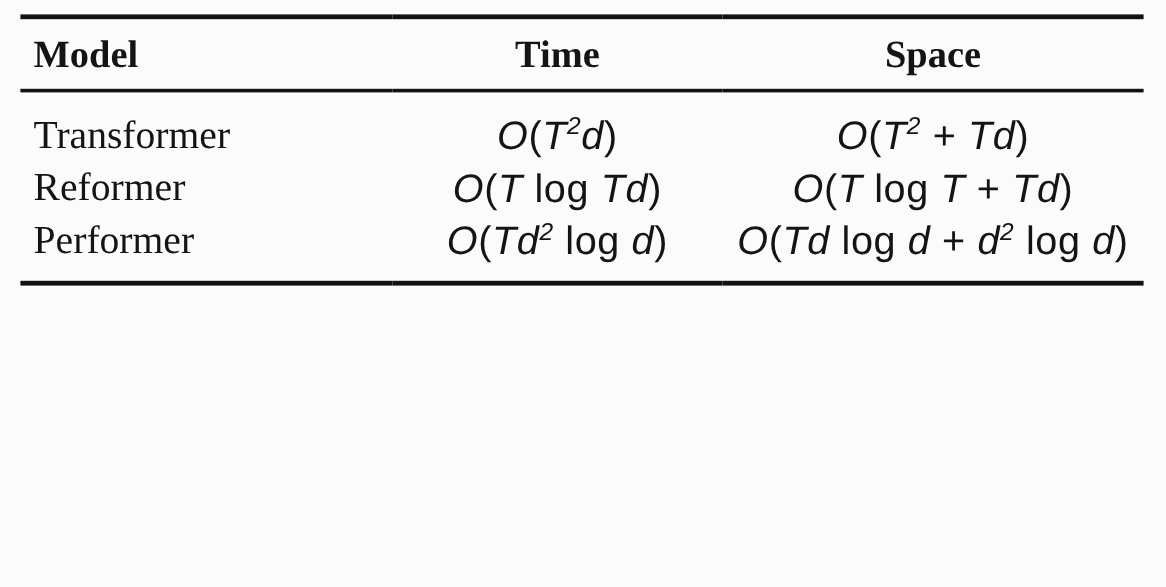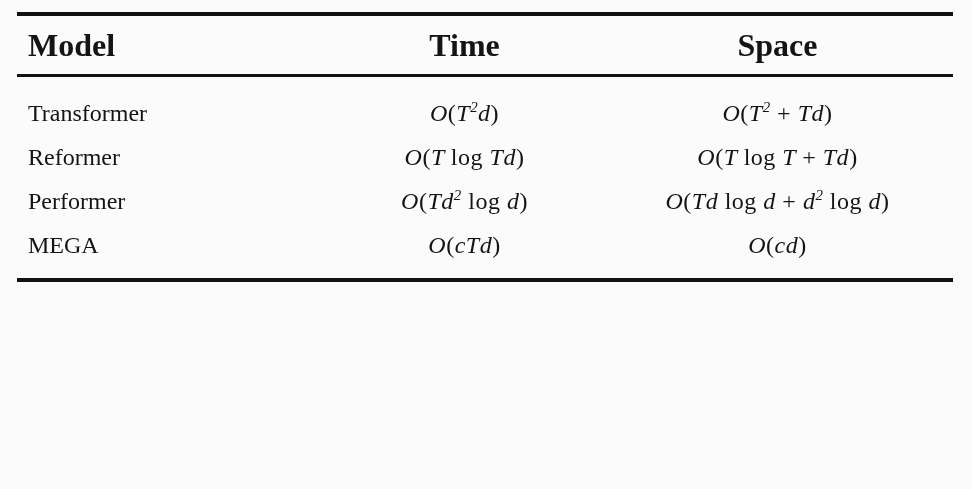--- a/index.html
+++ b/index.html
@@ -42,41 +42,41 @@
     padding: 0;
   }
   thead th.model-h {
     text-align: left;
     padding-left: 11px;
   }
   thead th.center-h { }
 
   tbody td {
     height: 44px;
-    font-size: 24px;
+    font-size: 33px;
     vertical-align: middle;
     padding: 0;
     white-space: nowrap;
   }
   tbody tr:first-child td { padding-top: 14px; }
   tbody tr:last-child td { padding-bottom: 11px; }
 
   td.model-cell {
     text-align: left;
     padding-left: 11px;
   }
   td.formula-cell { text-align: center; }
 
   tr.rwkv-row td {
     border-top: 3px solid #121212;
     height: 58px;
   }
 
   .math {
-    font-family: Liberation Serif, serif;
+    font-family: Liberation Sans, sans-serif;
     font-style: italic;
     letter-spacing: 0.5px;
   }
   .math .rm {
     font-style: normal;
   }
   .math b.rm {
     font-weight: bold;
     font-style: normal;
   }
@@ -112,20 +112,15 @@
       <tr>
         <td class="model-cell">Reformer</td>
         <td class="formula-cell math">O<span class="rm">(</span>T <span class="rm">log</span> Td<span class="rm">)</span></td>
         <td class="formula-cell math">O<span class="rm">(</span>T <span class="rm">log</span> T <span class="rm">+</span> Td<span class="rm">)</span></td>
       </tr>
       <tr>
         <td class="model-cell">Performer</td>
         <td class="formula-cell math">O<span class="rm">(</span>Td<sup>2</sup> <span class="rm">log</span> d<span class="rm">)</span></td>
         <td class="formula-cell math">O<span class="rm">(</span>Td <span class="rm">log</span> d <span class="rm">+</span> d<sup>2</sup> <span class="rm">log</span> d<span class="rm">)</span></td>
       </tr>
-      <tr>
-        <td class="model-cell">MEGA</td>
-        <td class="formula-cell math">O<span class="rm">(</span>cTd<span class="rm">)</span></td>
-        <td class="formula-cell math">O<span class="rm">(</span>cd<span class="rm">)</span></td>
-      </tr>
     </tbody>
   </table>
 </div>
 
 </body></html>

